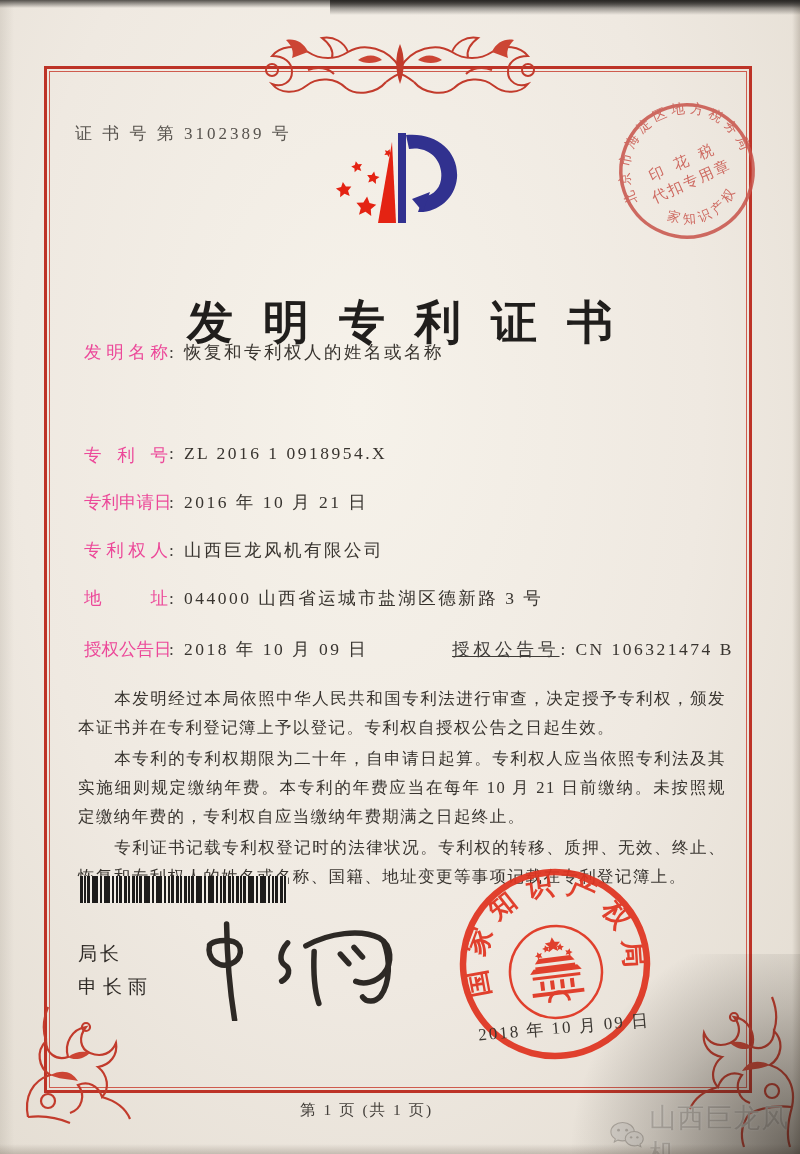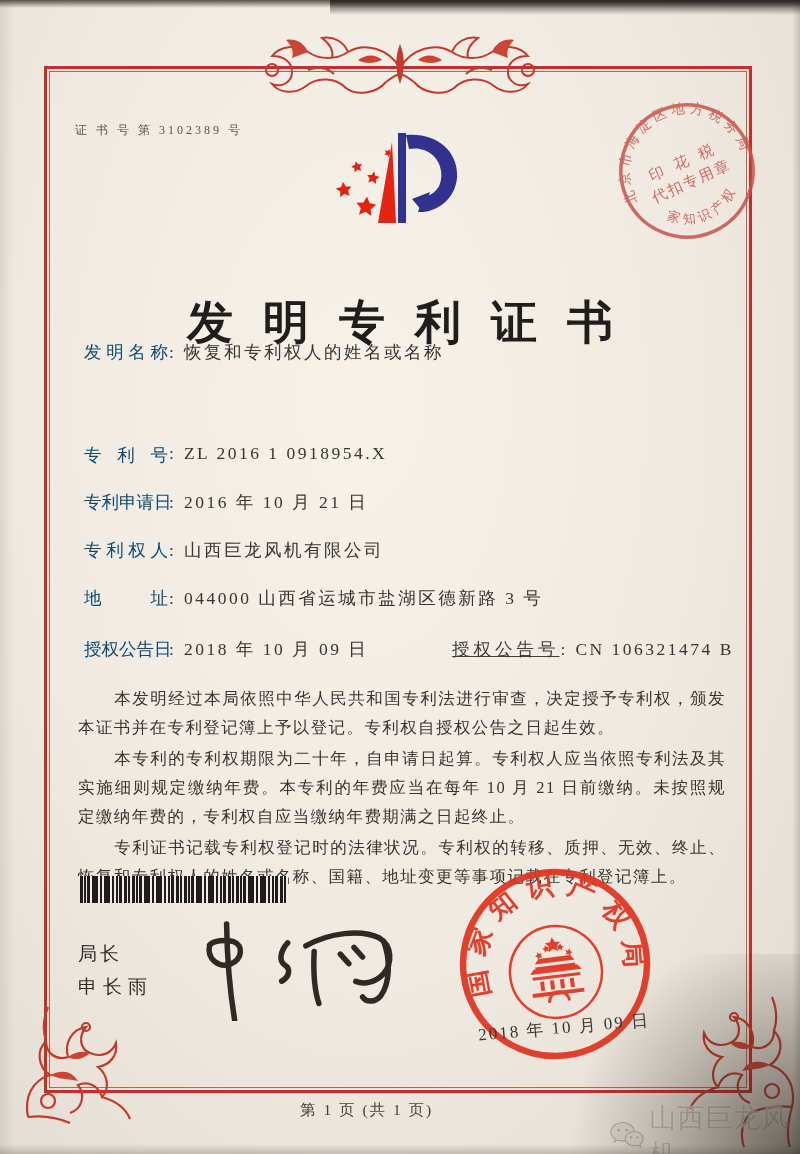--- a/index.html
+++ b/index.html
@@ -15,26 +15,26 @@
   .edge-top-right{left:330px;top:0;width:470px;height:15px;background:linear-gradient(#242220e6,#24222000);}
   .edge-left{left:0;top:0;width:14px;height:1154px;background:linear-gradient(90deg,#a59e9240,#a59e9200);}
   .edge-right{right:0;top:0;width:8px;height:1154px;background:linear-gradient(270deg,#7c71624d,#7c716200);}
   .edge-bottom{left:0;bottom:0;width:800px;height:10px;background:linear-gradient(0deg,#6d60524d,#6d605200);}
   .corner-shadow{right:0;bottom:0;width:260px;height:200px;
     background:radial-gradient(circle at 100% 100%, #241f19a6 0%, #241f1933 45%, #241f1900 70%);}
   
   .frame{left:44px;top:66px;width:702px;height:1021px;border:3px solid #bd3327;}
   .frame::after{content:"";position:absolute;inset:2px;border:1px solid #cf5b4e;}
   
-  .cert-no{left:75px;top:122px;font-size:12px;letter-spacing:3px;color:#57534e;}
+  .cert-no{left:75px;top:122px;font-size:17px;letter-spacing:3px;color:#57534e;}
   .title{left:50%;top:292px;transform:translateX(calc(-50% + 15px));white-space:nowrap;
     font-size:46px;font-weight:600;letter-spacing:30px;color:#201e1c;text-align:center;}
   
   .frow{left:84px;white-space:nowrap;font-size:17.5px;}
-  .flabel{display:inline-block;width:84px;text-align:justify;text-align-last:justify;color:#0c4a6e;vertical-align:top;}
+  .flabel{display:inline-block;width:84px;text-align:justify;text-align-last:justify;color:#ec4899;vertical-align:top;}
   .fcolon{display:inline-block;margin-left:1px;color:#3f3c39;}
   .fvalue{display:inline-block;margin-left:10px;letter-spacing:2.5px;color:#38342f;}
   .r1{top:340px;} .r2{top:396px;} .r3{top:443px;} .r4{top:490px;} .r5{top:538px;} .r6{top:586px;} .r7{top:637px;}
   .grant-pub{position:absolute;left:368px;top:0;white-space:nowrap;}
   .grant-pub .glabel{letter-spacing:4px;color:#3f3c39;text-decoration:underline;}
   
   .paras{left:76px;top:682px;width:652px;font-size:16.5px;line-height:29px;letter-spacing:1.4px;
     text-align:justify;color:#38342f;}
   .paras p{margin:2px;text-indent:2.2em;}
   

